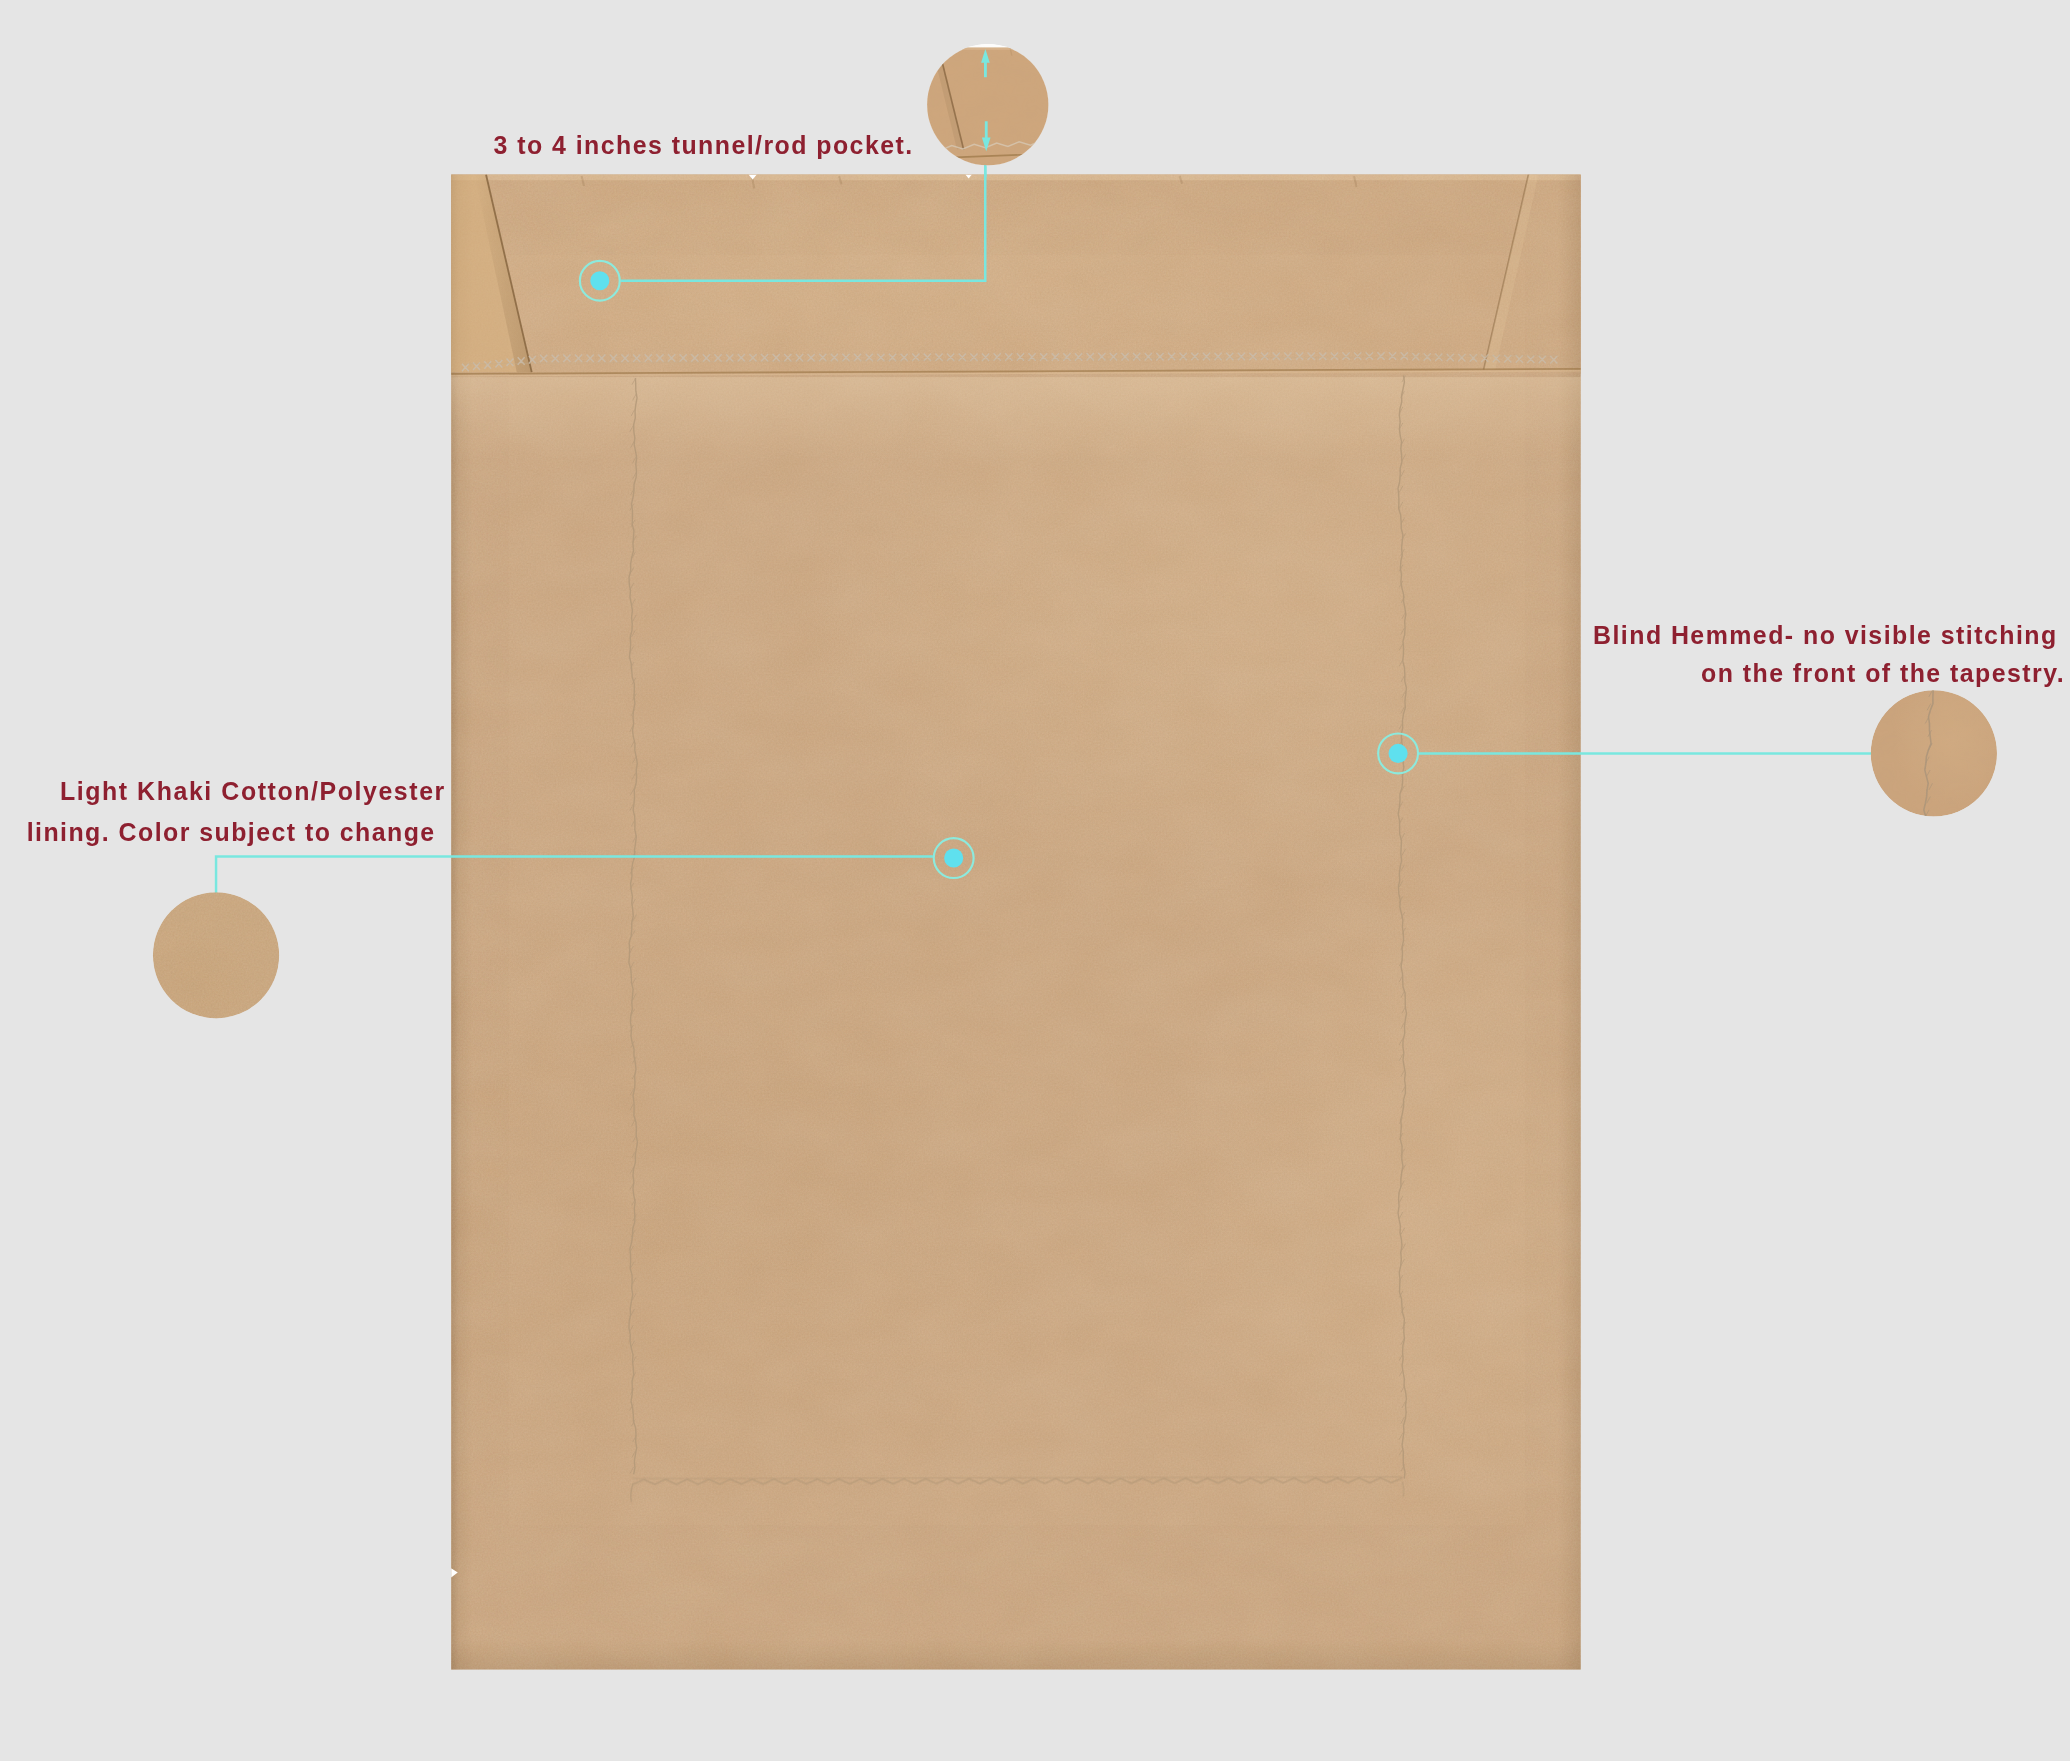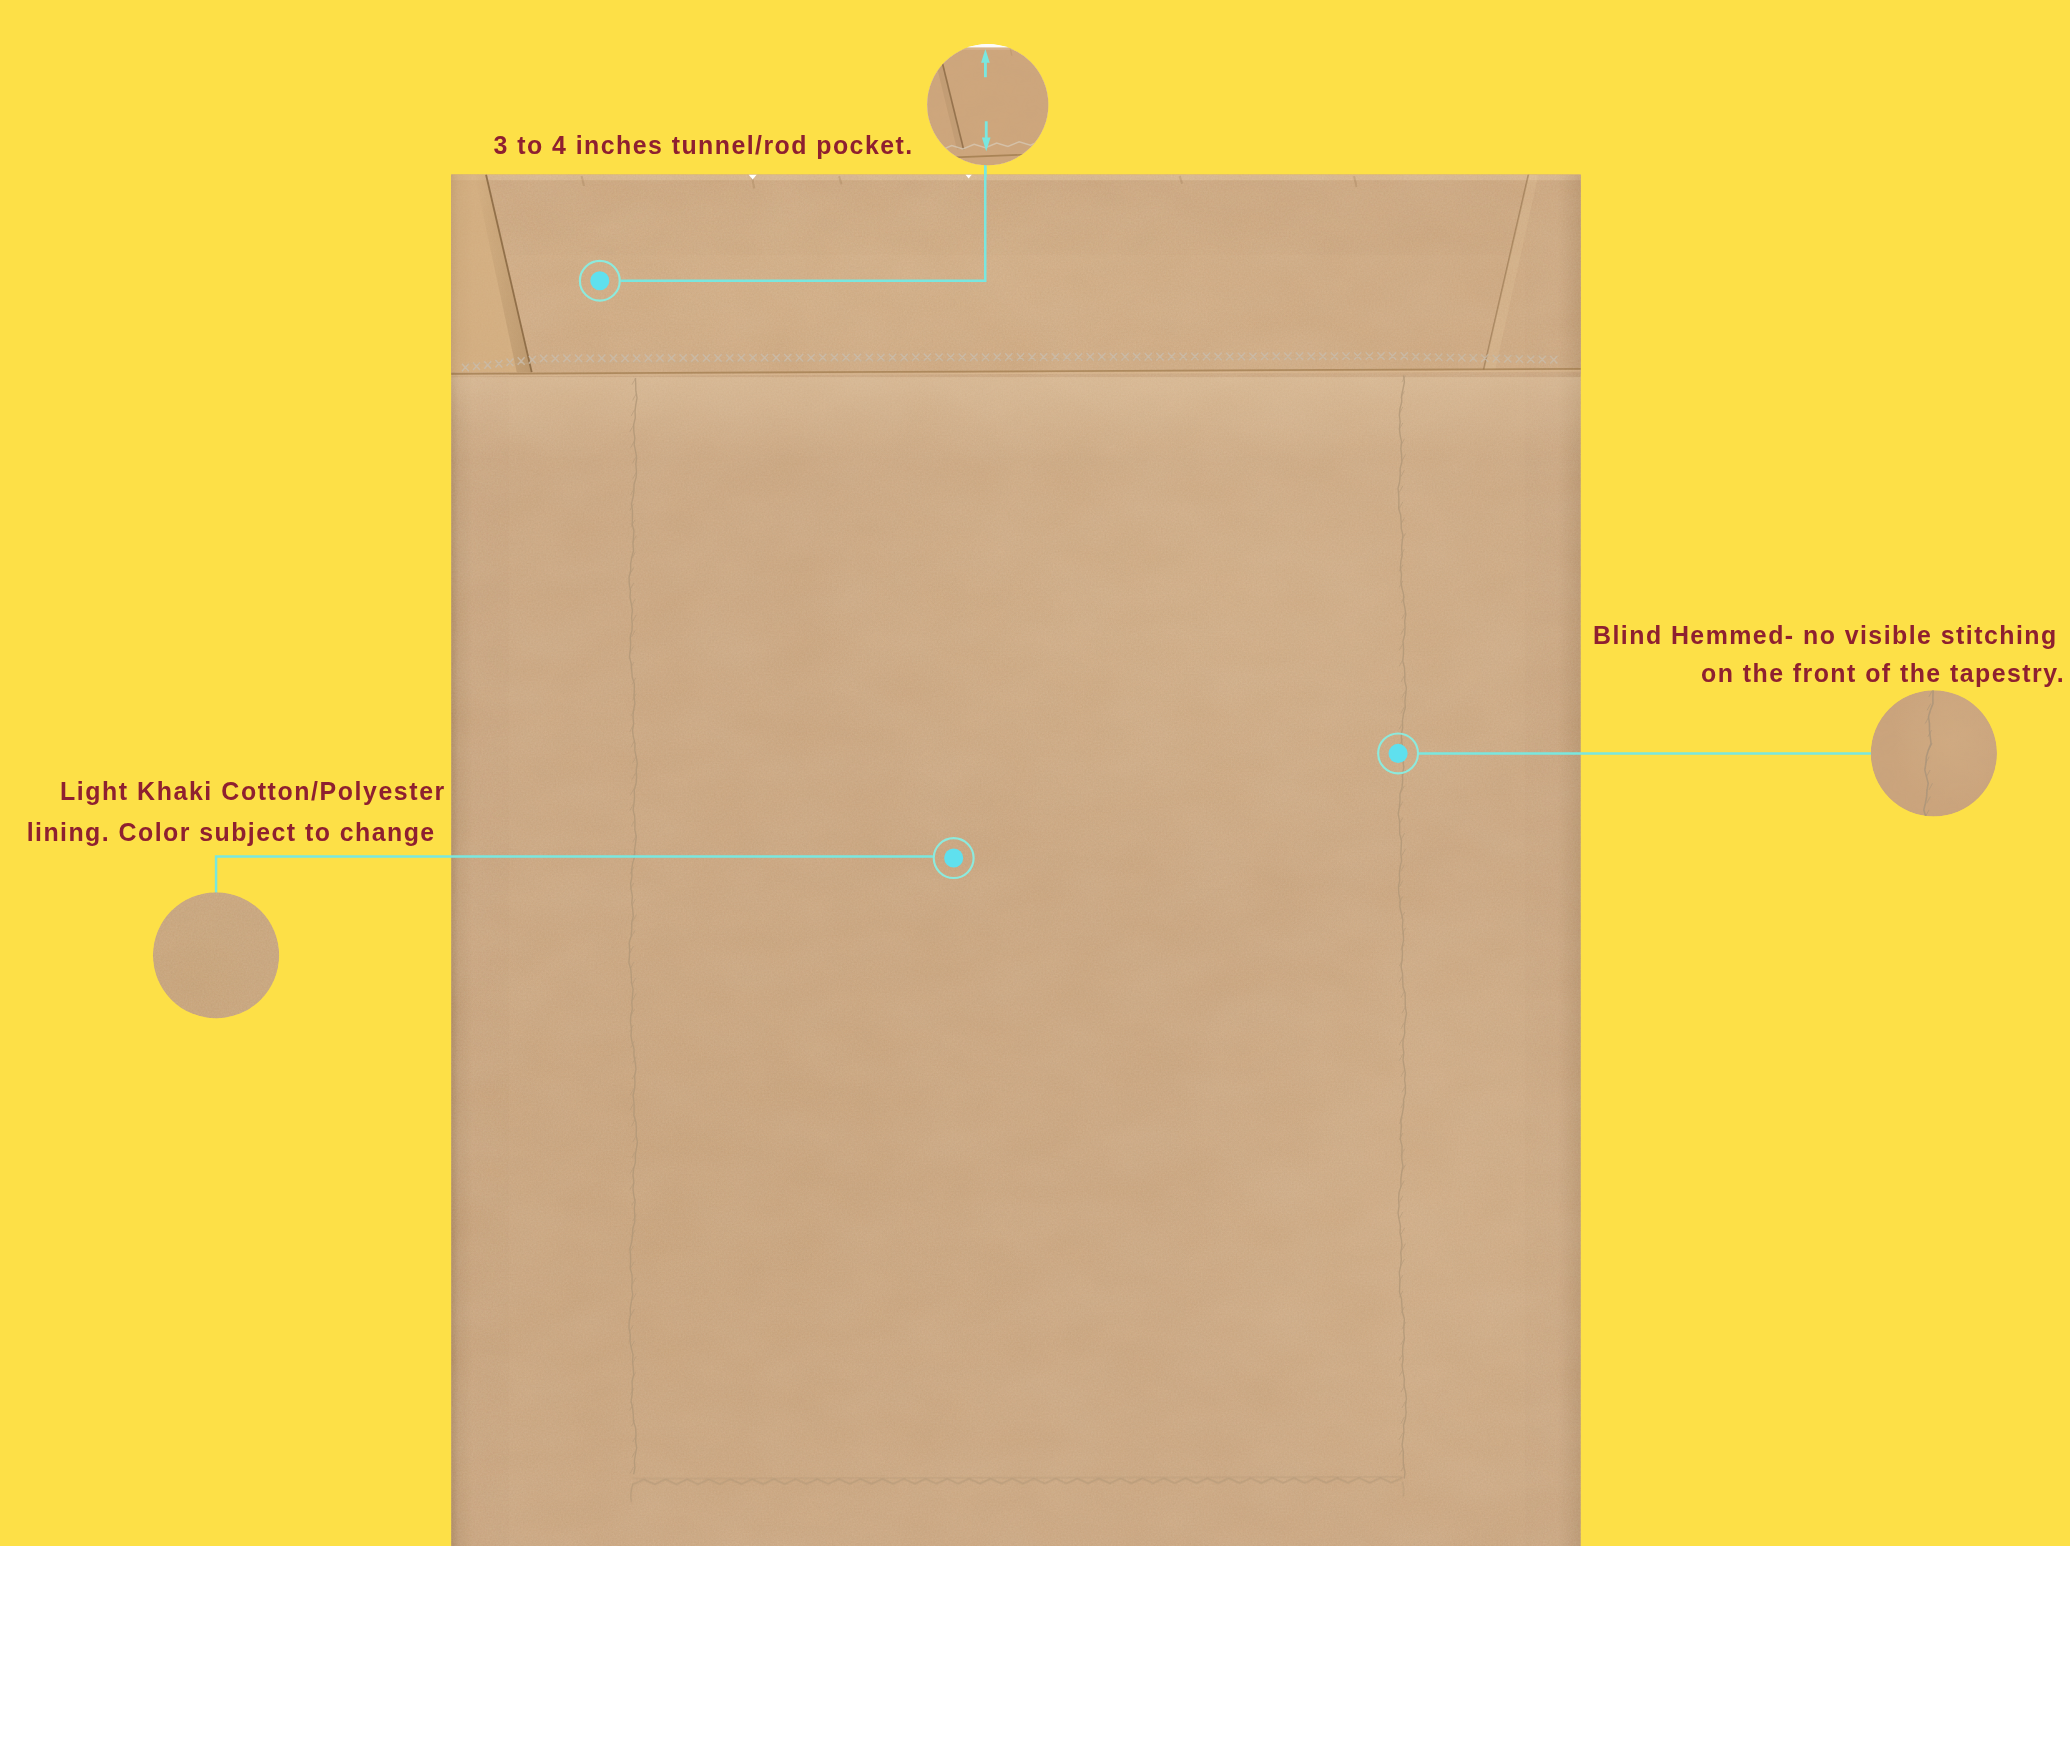--- a/index.html
+++ b/index.html
@@ -1,16 +1,16 @@
 <!DOCTYPE html>
 <html style="font-size:13.3px"><head>
 <meta charset="utf-8">
 <style>
 html,body{margin:0;padding:0;background:#ffffff;}
-#page{position:relative;width:2071px;height:1546px;background:#fde047;overflow:hidden;}
+#page{position:relative;width:2071px;height:1761px;background:#e5e5e5;overflow:hidden;}
 svg{position:absolute;left:0;top:0;display:block;}
 </style>
 </head>
 <body>
 
 <div id="page">
 <svg width="2071" height="1761" viewBox="0 0 2493 2120">
 <defs>
 <filter id="g1" x="0%" y="0%" width="100%" height="100%">
           <feTurbulence type="fractalNoise" baseFrequency="0.028 0.042" numOctaves="3" seed="11"></feTurbulence>

